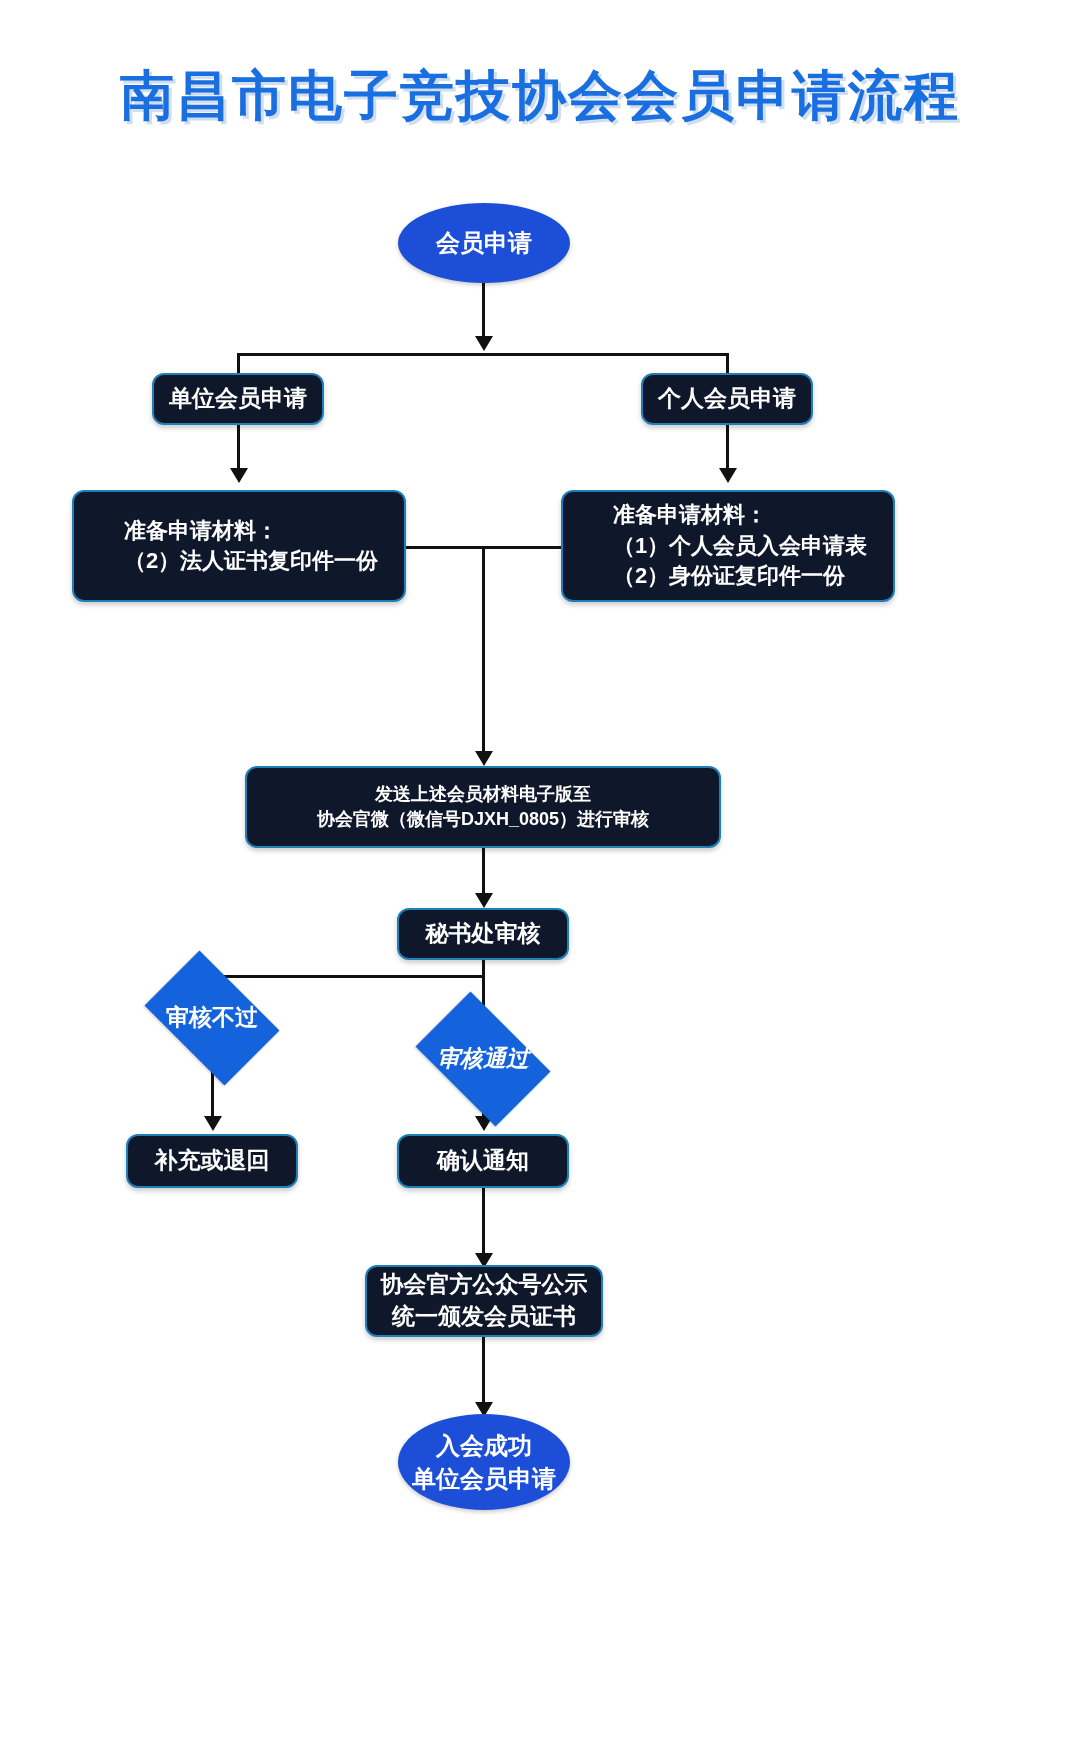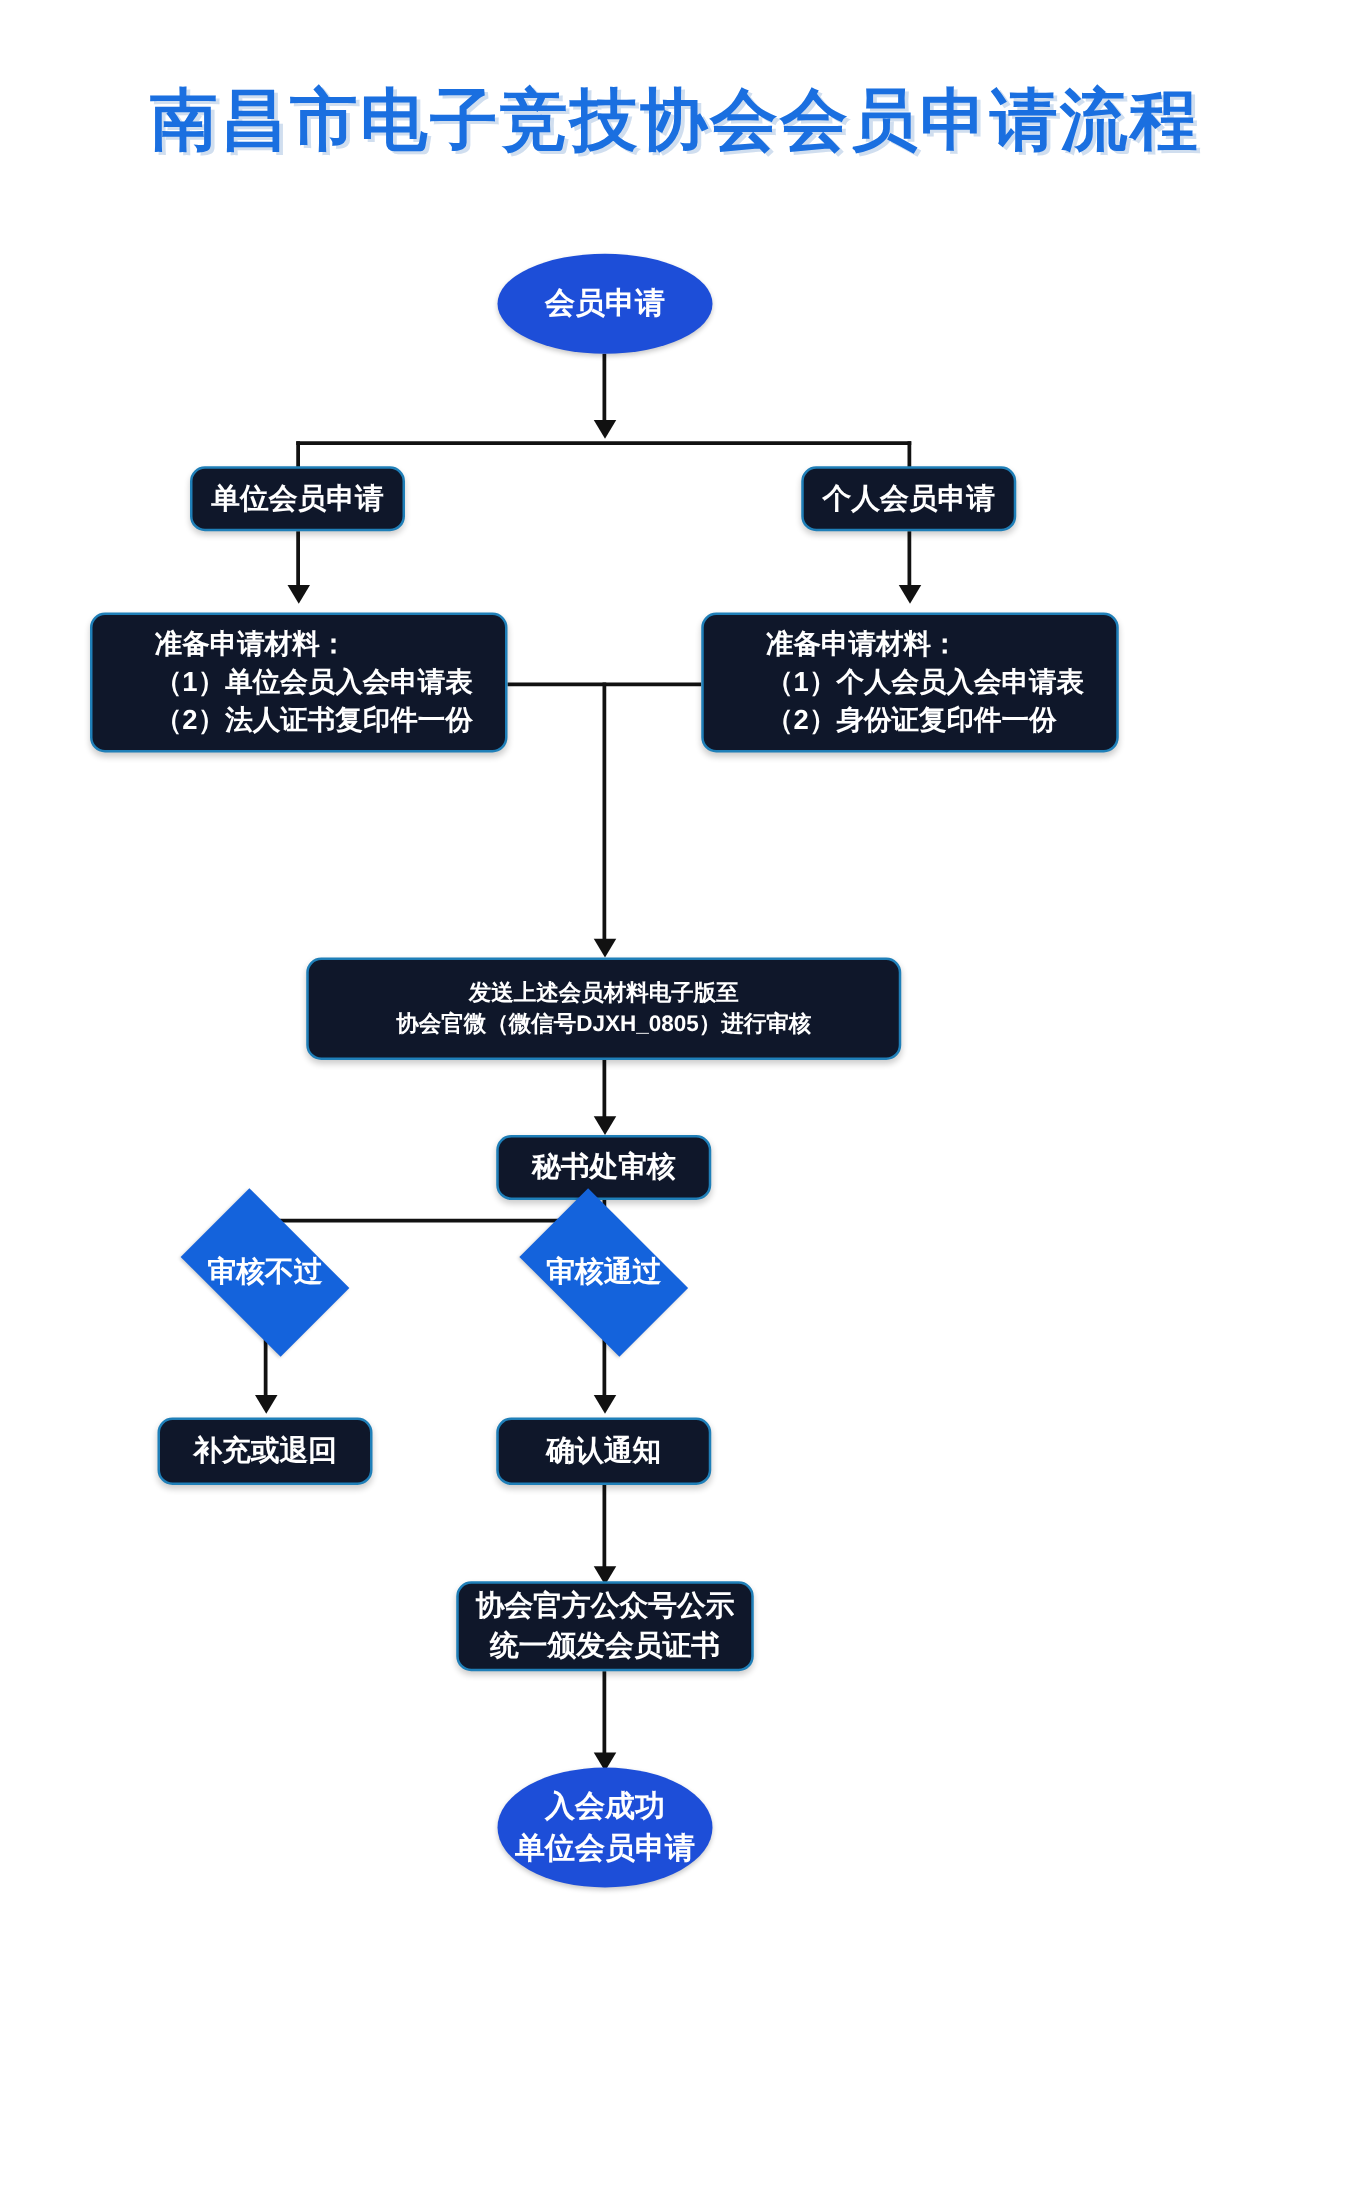--- a/index.html
+++ b/index.html
@@ -89,21 +89,20 @@
   </div>
 
   <div class="ln v" style="left:237px;top:425px;height:48px;"></div>
   <div class="arrow" style="left:230px;top:468px;"></div>
   <div class="ln v" style="left:726px;top:425px;height:48px;"></div>
   <div class="arrow" style="left:719px;top:468px;"></div>
 
   <div class="node proc left" style="left:72px;top:490px;width:334px;height:112px;font-size:22px;">
     <div>
       <span class="nl">准备申请材料：</span>
-      <span class="nl">（1）单位会员入会申请表</span>
       <span class="nl">（2）法人证书复印件一份</span>
     </div>
   </div>
 
   <div class="node proc left" style="left:561px;top:490px;width:334px;height:112px;font-size:22px;">
     <div>
       <span class="nl">准备申请材料：</span>
       <span class="nl">（1）个人会员入会申请表</span>
       <span class="nl">（2）身份证复印件一份</span>
     </div>
@@ -131,21 +130,21 @@
   <div class="ln h" style="left:211px;top:975px;width:274px;"></div>
   <div class="ln v" style="left:211px;top:975px;height:68px;"></div>
   <div class="arrow" style="left:204px;top:1038px;"></div>
   <div class="ln v" style="left:482px;top:975px;height:68px;"></div>
   <div class="arrow" style="left:475px;top:1038px;"></div>
 
   <div class="node diam" style="left:132px;top:963px;width:160px;height:110px;">
     <div class="dshape"></div>
     <span class="dlabel">审核不过</span>
   </div>
-  <div class="node diam" style="left:403px;top:963px;width:160px;height:110px;">
+  <div class="node diam" style="left:403px;top:1004px;width:160px;height:110px;font-style:italic;">
     <div class="dshape"></div>
     <span class="dlabel">审核通过</span>
   </div>
 
   <div class="ln v" style="left:211px;top:1063px;height:58px;"></div>
   <div class="arrow" style="left:204px;top:1116px;"></div>
   <div class="ln v" style="left:482px;top:1063px;height:58px;"></div>
   <div class="arrow" style="left:475px;top:1116px;"></div>
 
   <div class="node proc" style="left:126px;top:1134px;width:172px;height:54px;">

